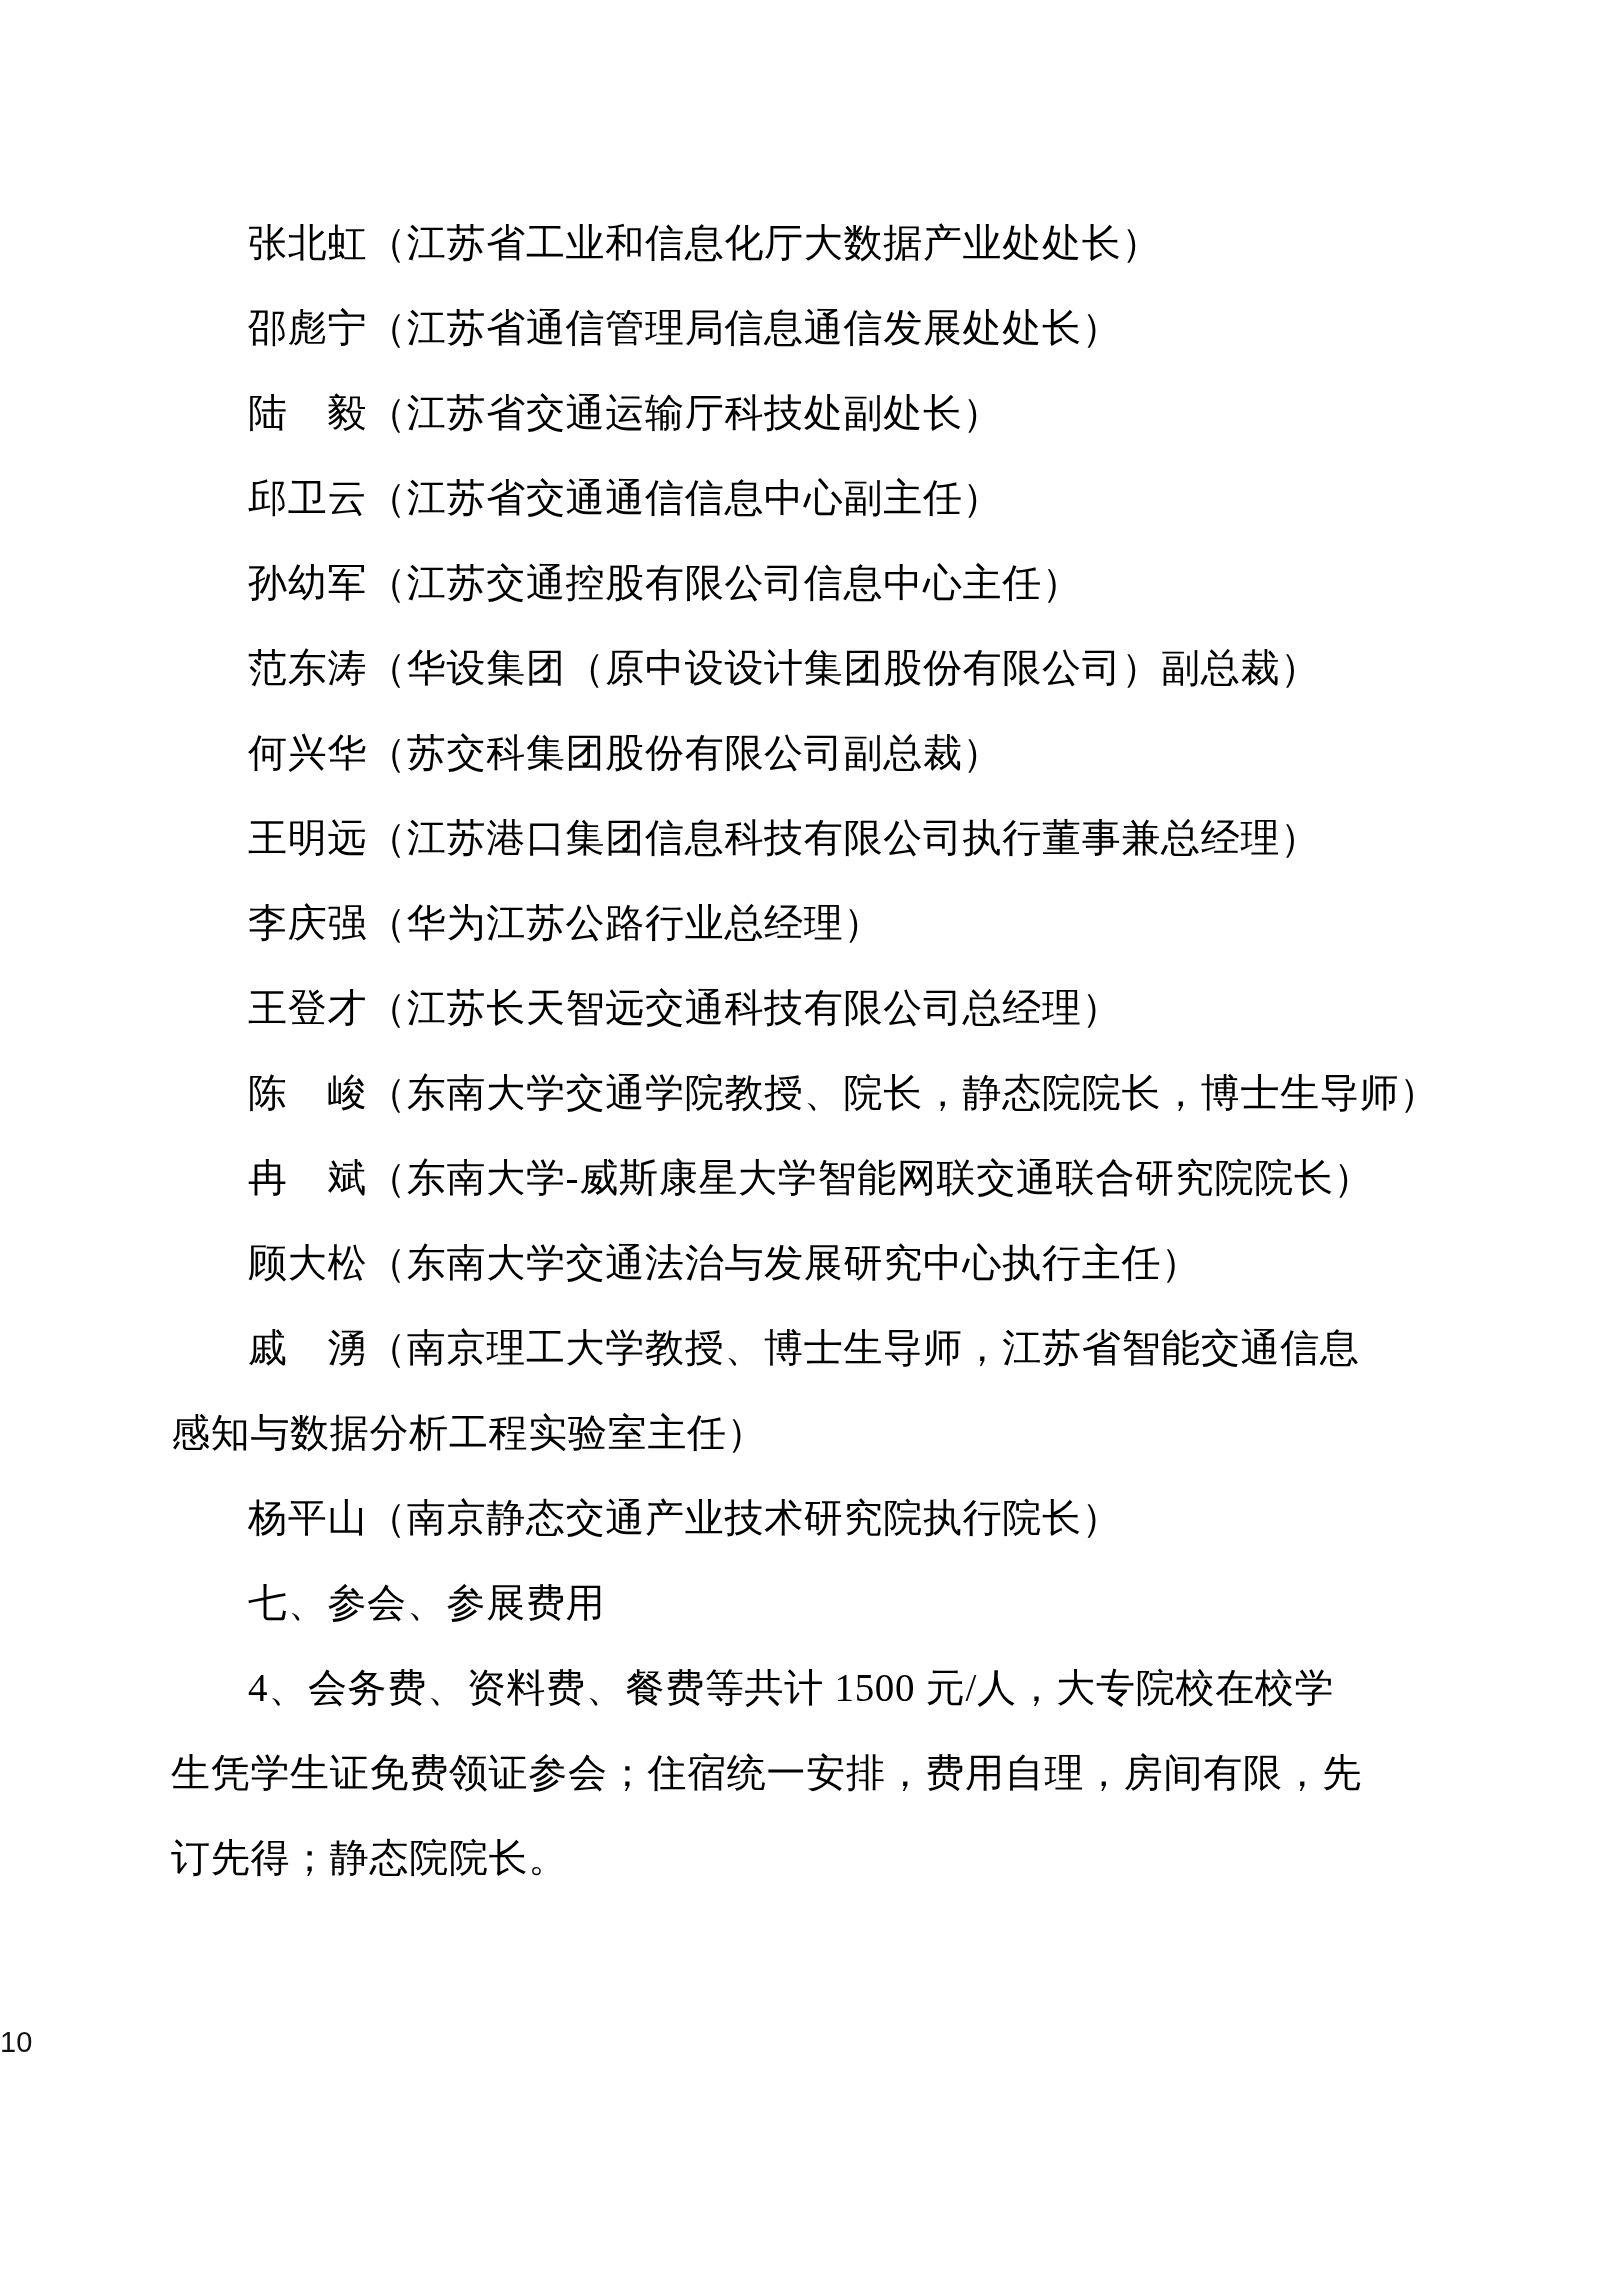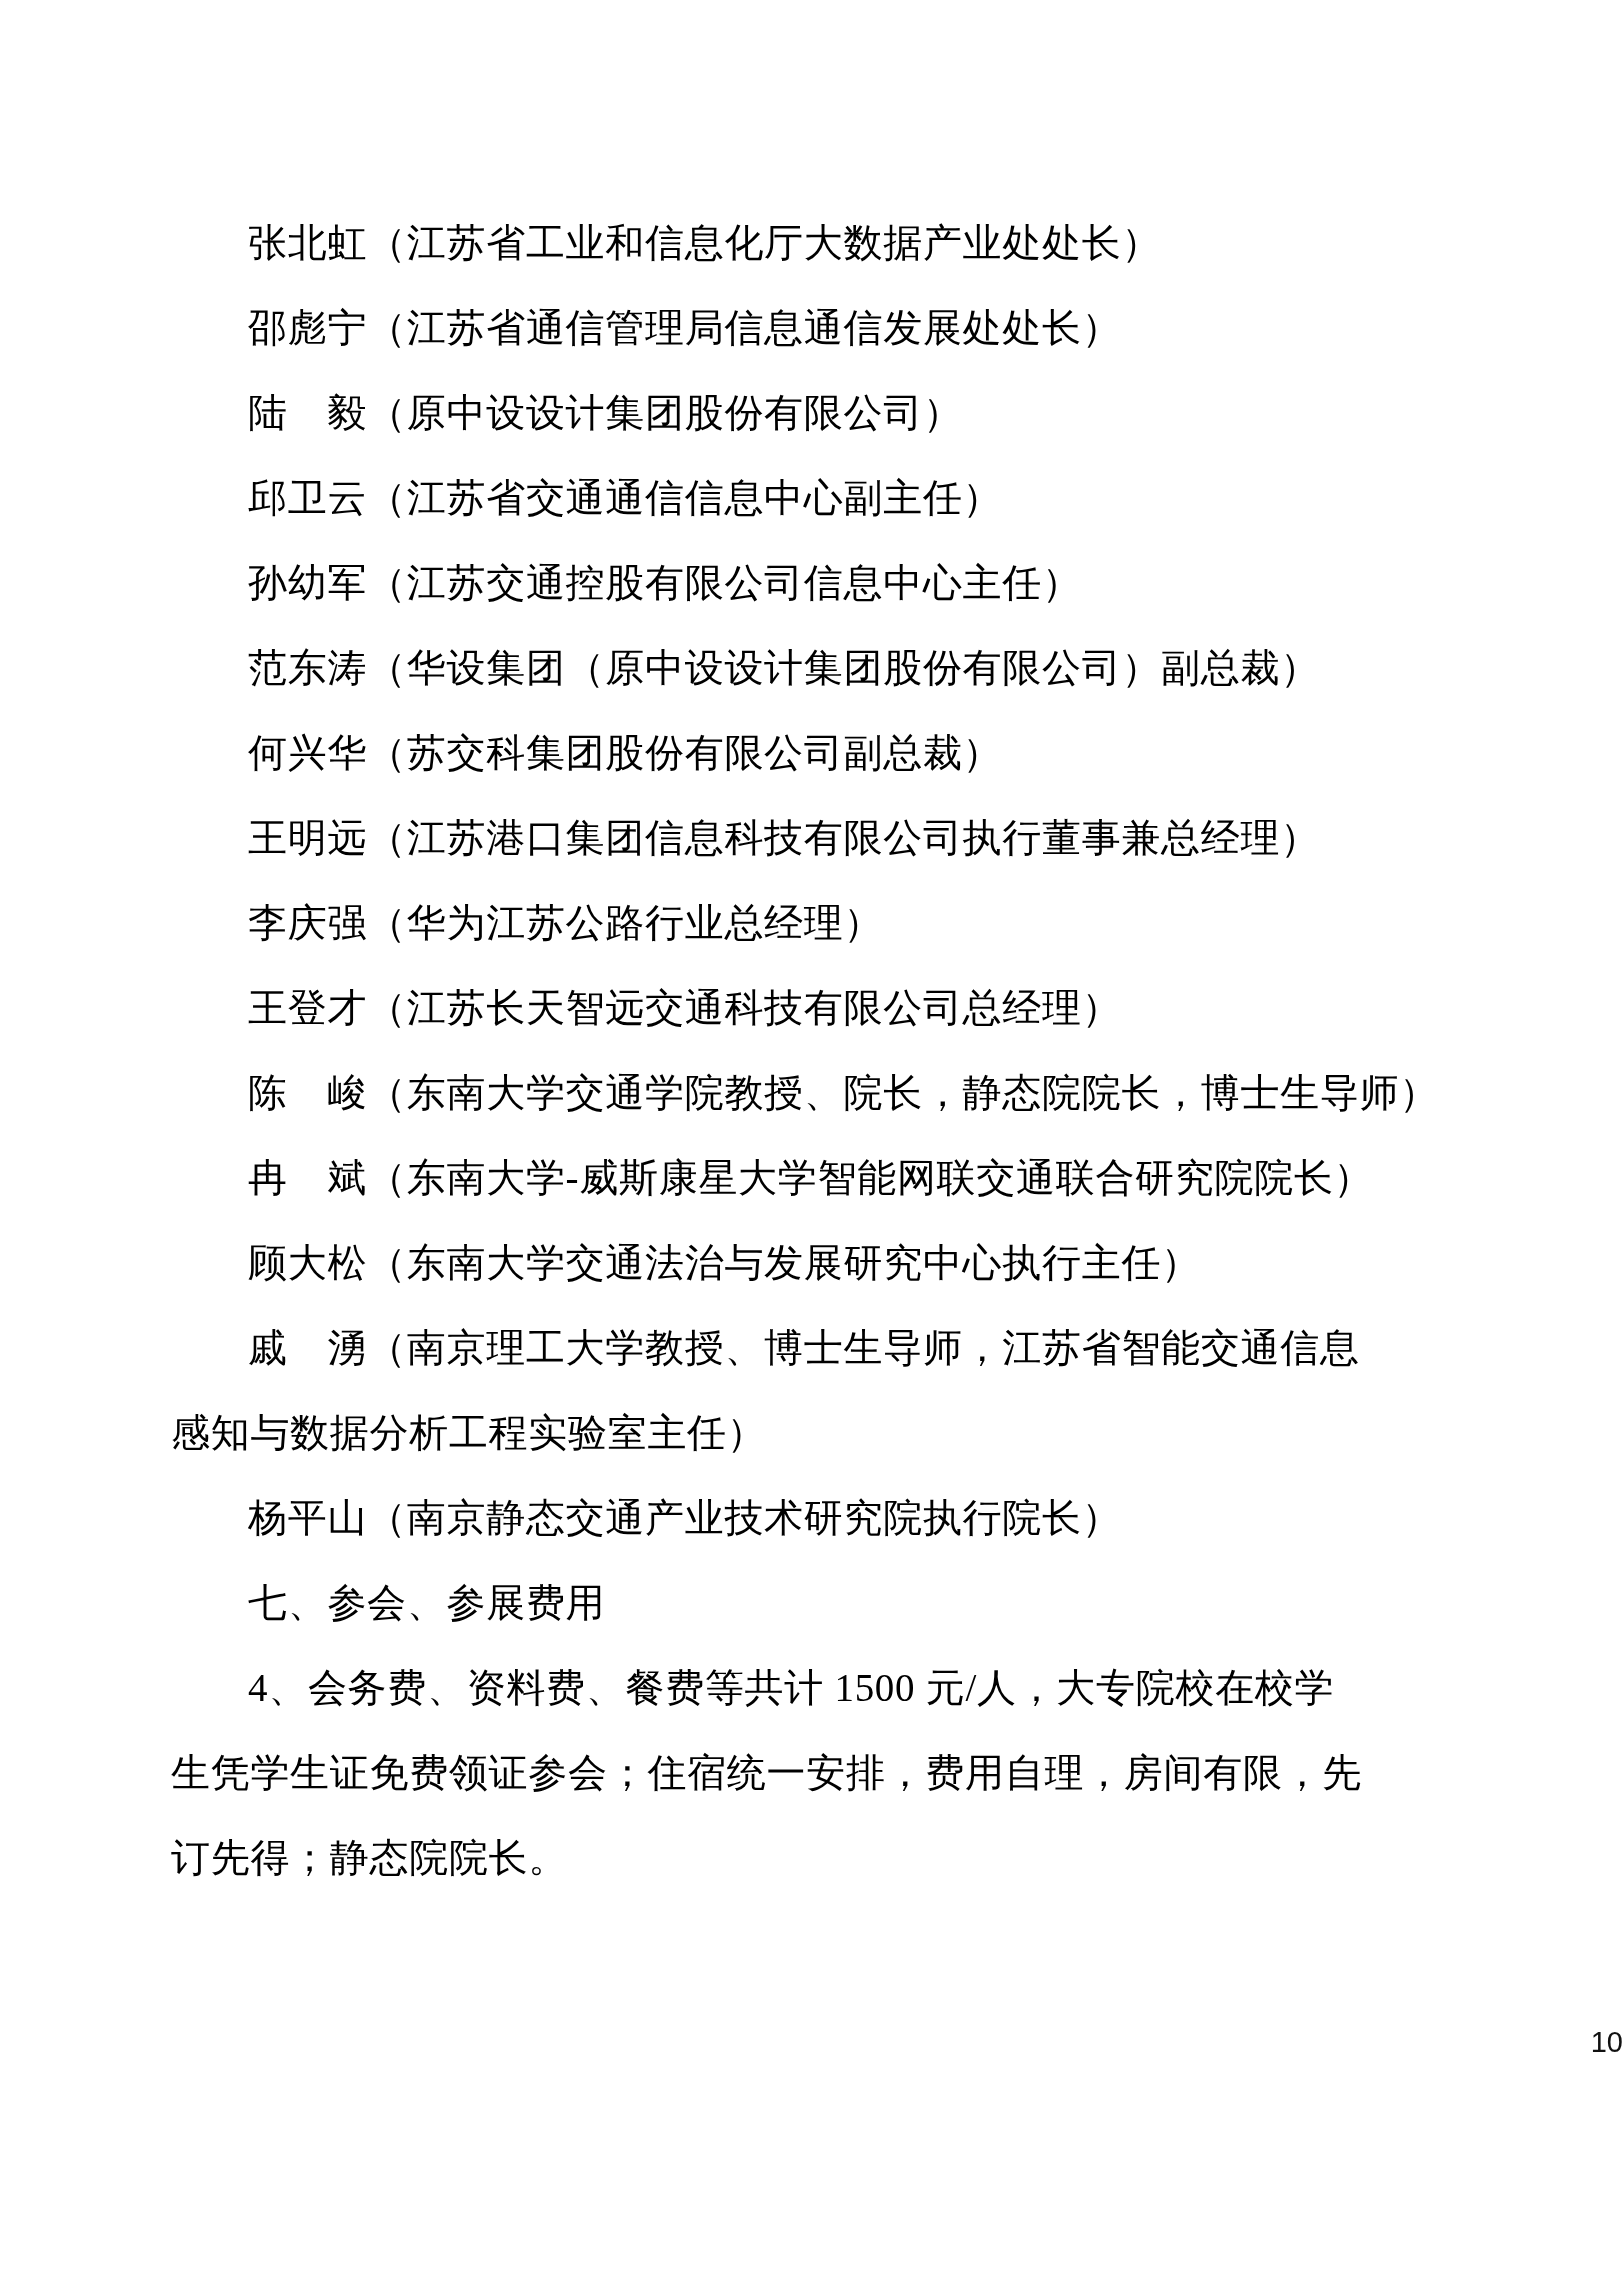--- a/index.html
+++ b/index.html
@@ -41,36 +41,36 @@
     letter-spacing: 0.7px;
     white-space: nowrap;
     color: #000000;
     font-weight: 400;
   }
   .page-number {
     position: absolute;
     top: 2025px;
     left: 0;
     width: 100%;
-    text-align: right;
+    text-align: left;
     font-family: "Liberation Sans", sans-serif;
     font-size: 29px;
     line-height: 34px;
     color: #111111;
   }
 </style>
 </head>
 <body>
 
 <div class="page">
   <div class="content">
 
     <p class="line indent">张北虹（江苏省工业和信息化厅大数据产业处处长）</p>
     <p class="line indent">邵彪宁（江苏省通信管理局信息通信发展处处长）</p>
-    <p class="line indent">陆　毅（原中设设计集团股份有限公司）</p>
+    <p class="line indent">陆　毅（江苏省交通运输厅科技处副处长）</p>
     <p class="line indent">邱卫云（江苏省交通通信信息中心副主任）</p>
     <p class="line indent">孙幼军（江苏交通控股有限公司信息中心主任）</p>
     <p class="line indent">范东涛（华设集团（原中设设计集团股份有限公司）副总裁）</p>
     <p class="line indent">何兴华（苏交科集团股份有限公司副总裁）</p>
     <p class="line indent">王明远（江苏港口集团信息科技有限公司执行董事兼总经理）</p>
     <p class="line indent">李庆强（华为江苏公路行业总经理）</p>
     <p class="line indent">王登才（江苏长天智远交通科技有限公司总经理）</p>
     <p class="line indent">陈　峻（东南大学交通学院教授、院长，静态院院长，博士生导师）</p>
     <p class="line indent">冉　斌（东南大学-威斯康星大学智能网联交通联合研究院院长）</p>
     <p class="line indent">顾大松（东南大学交通法治与发展研究中心执行主任）</p>

